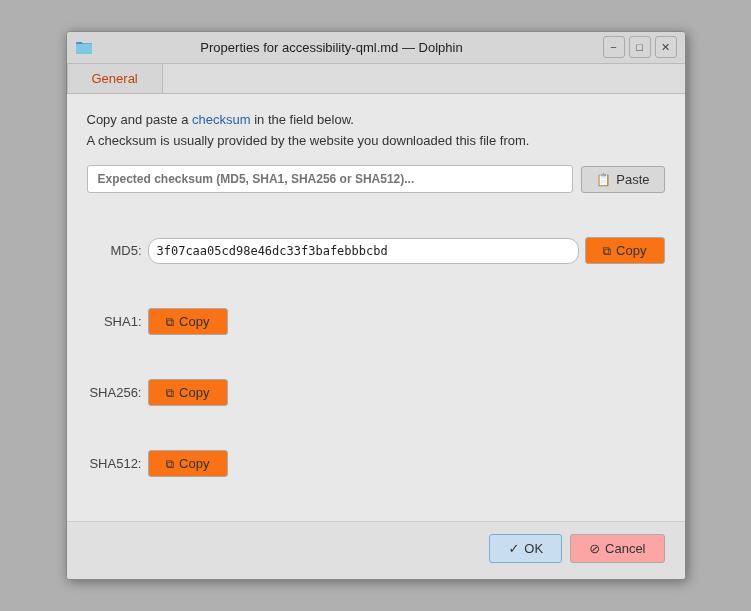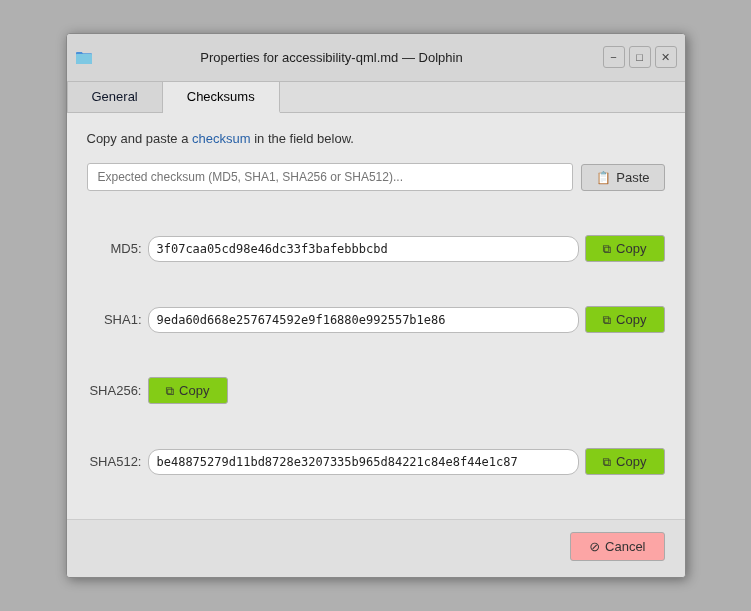--- a/index.html
+++ b/index.html
@@ -20,21 +20,21 @@
       border-radius: 4px;
       box-shadow: 2px 2px 12px rgba(0,0,0,0.4);
       overflow: hidden;
     }
     .titlebar {
       background: #d6d6d6;
       border-bottom: 1px solid #bbb;
       display: flex;
       align-items: center;
       padding: 0 8px;
-      height: 48px;
+      height: 32px;
     }
     .titlebar-icon {
       width: 18px;
       height: 18px;
       margin-right: 8px;
       flex-shrink: 0;
     }
     .titlebar-title {
       flex: 1;
       text-align: center;
@@ -61,21 +61,21 @@
     }
     .tabs {
       display: flex;
       border-bottom: 1px solid #bbb;
       background: #ddd;
     }
     .tab {
       padding: 7px 24px;
       cursor: pointer;
       border-right: 1px solid #bbb;
-      color: #0f172a;
+      color: #c2410c;
       font-size: 13px;
       background: #d6d6d6;
     }
     .tab:first-child { border-left: 1px solid #bbb; }
     .tab.active {
       background: #e8e8e8;
       border-bottom: 2px solid #e8e8e8;
       margin-bottom: -1px;
       color: #000;
     }
@@ -100,20 +100,21 @@
     }
     .paste-input {
       flex: 1;
       padding: 6px 10px;
       border: 1px solid #bbb;
       border-radius: 3px;
       background: #fff;
       font-size: 12px;
       color: #888;
       outline: none;
+      font-weight: bold;
     }
     .paste-btn {
       padding: 5px 14px;
       border: 1px solid #aaa;
       border-radius: 3px;
       background: #d8d8d8;
       cursor: pointer;
       font-size: 13px;
       color: #333;
       display: flex;
@@ -145,21 +146,21 @@
       font-family: monospace;
       color: #222;
       overflow: hidden;
       text-overflow: ellipsis;
       white-space: nowrap;
     }
     .copy-btn {
       padding: 5px 12px;
       border: 1px solid #aaa;
       border-radius: 3px;
-      background: #84cc16;
+      background: #f97316;
       cursor: pointer;
       font-size: 13px;
       color: #333;
       display: flex;
       align-items: center;
       gap: 5px;
       white-space: nowrap;
       flex-shrink: 0;
       width: 80px;
       justify-content: center;
@@ -212,30 +213,28 @@
       <button class="titlebar-btn">−</button>
       <button class="titlebar-btn">□</button>
       <button class="titlebar-btn">✕</button>
     </div>
   </div>
 
   <div class="tabs">
     <div class="tab">
       <span>General</span>
     </div>
-    <div class="tab active">
-      <span>Checksums</span>
-    </div>
   </div>
 
   <div class="content">
     <div class="description">
       <div>
         Copy and paste a <span class="highlight">checksum</span> in the field below.
       </div>
+      <div>A checksum is usually provided by the website you downloaded this file from.</div>
     </div>
 
     <div class="paste-row">
       <input class="paste-input" type="text" placeholder="Expected checksum (MD5, SHA1, SHA256 or SHA512)..." style="">
       <button class="paste-btn">
         <span class="icon-paste"></span>
         <span>Paste</span>
       </button>
     </div>
 
@@ -243,44 +242,46 @@
       <span class="checksum-label">MD5:</span>
       <div class="checksum-value">3f07caa05cd98e46dc33f3bafebbbcbd</div>
       <button class="copy-btn">
         <span class="icon-copy"></span>
         <span>Copy</span>
       </button>
     </div>
 
     <div class="checksum-row">
       <span class="checksum-label">SHA1:</span>
-      <div class="checksum-value">9eda60d668e257674592e9f16880e992557b1e86</div>
       <button class="copy-btn">
         <span class="icon-copy"></span>
         <span>Copy</span>
       </button>
     </div>
 
     <div class="checksum-row">
       <span class="checksum-label">SHA256:</span>
       <button class="copy-btn">
         <span class="icon-copy"></span>
         <span>Copy</span>
       </button>
     </div>
 
     <div class="checksum-row">
       <span class="checksum-label">SHA512:</span>
-      <div class="checksum-value">be48875279d11bd8728e3207335b965d84221c84e8f44e1c87</div>
       <button class="copy-btn">
         <span class="icon-copy"></span>
         <span>Copy</span>
       </button>
     </div>
   </div>
 
   <div class="footer">
+    <button class="footer-btn ok">
+      <span class="icon-check"></span>
+      <span>OK</span>
+    </button>
     <button class="footer-btn">
       <span class="icon-cancel"></span>
       <span>Cancel</span>
     </button>
   </div>
 </div>
 
 </body></html>

